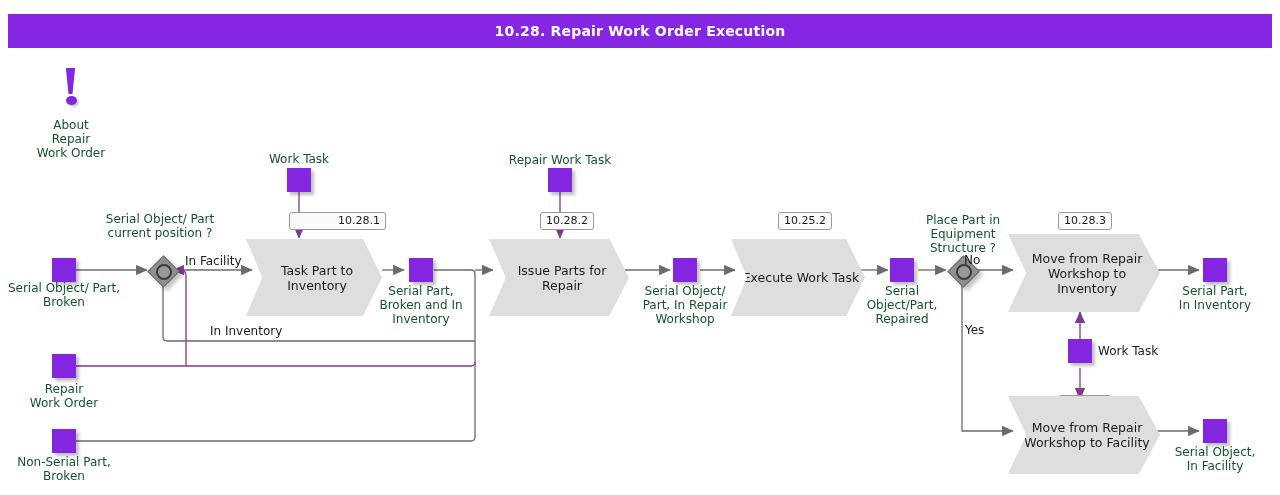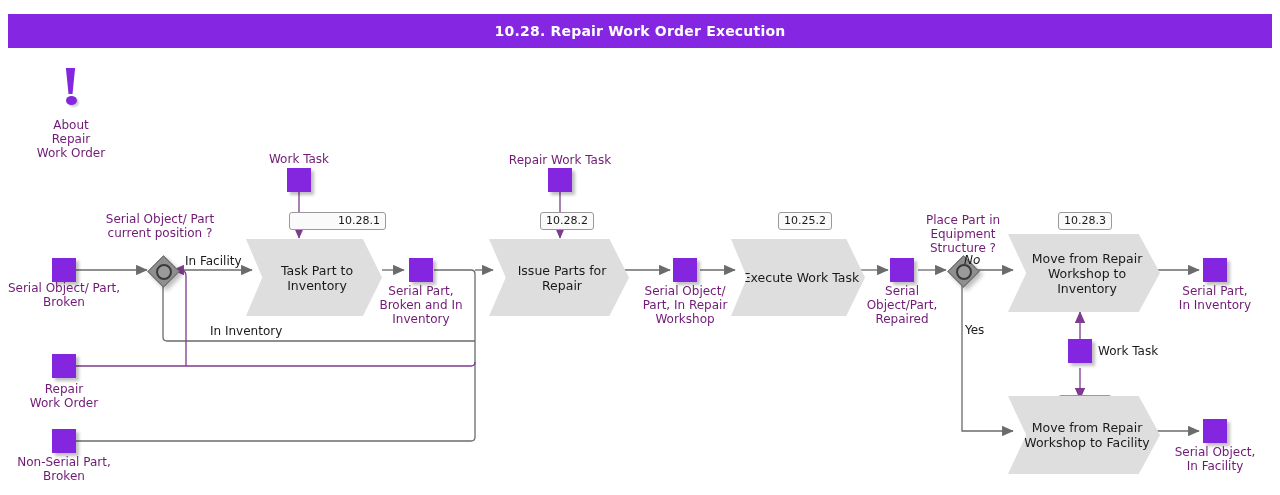--- a/index.html
+++ b/index.html
@@ -22,21 +22,21 @@
         display:flex;align-items:center;justify-content:center;text-align:center;
         color:#1a1a1a;font-size:12.5px;line-height:15px;
         filter:drop-shadow(3px 3px 2px rgba(0,0,0,.22));}
   .proc span{display:block;padding:0 6px;transform:translateX(3px);}
 
   
   .dobj{position:absolute;width:24px;height:24px;background:#8425e0;
         box-shadow:3px 3px 3px rgba(0,0,0,.25);}
 
   
-  .lbl{position:absolute;color:#701a75;font-size:12px;line-height:14px;
+  .lbl{position:absolute;color:#14532d;font-size:12px;line-height:14px;
        text-align:center;white-space:pre-line;}
   .flowlbl{position:absolute;color:#1a1a1a;font-size:12px;line-height:14px;white-space:nowrap;}
 
   
   .badge{position:absolute;height:16px;padding:0 5px;background:#fafafa;
          border:1px solid #9a9a9a;border-radius:3px;
          font-size:11px;line-height:16px;color:#1a1a1a;white-space:nowrap;
          display:flex;align-items:center;justify-content:center;}
 
   
@@ -188,21 +188,21 @@
 Equipment
 Structure ?</div>
 
   <div class="lbl" style="left:842px;top:284px;width:120px;">Serial
 Object/Part,
 Repaired</div>
   <div class="gw" style="left:947px;top:255px;">
     <div class="dia"></div>
     <div class="ring"></div>
   </div>
-  <div class="flowlbl" style="left:964px;top:253px;font-style:italic;">No</div>
+  <div class="flowlbl" style="left:964px;top:253px;">No</div>
   <div class="flowlbl" style="left:965px;top:323px;">Yes</div>
 
   <div class="badge" style="left:1058px;top:212px;">10.28.3</div>
   <div class="proc" style="left:1008px;top:234px;width:152px;height:78px;">
     <span>Move from Repair
 Workshop to
 Inventory</span>
   </div>
   <div class="dobj" style="left:1203px;top:258px;"></div>
   <div class="lbl" style="left:1155px;top:284px;width:120px;">Serial Part,

